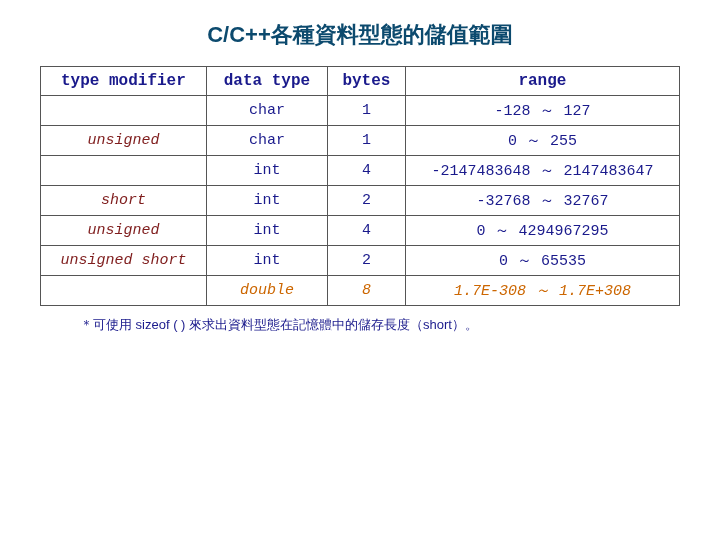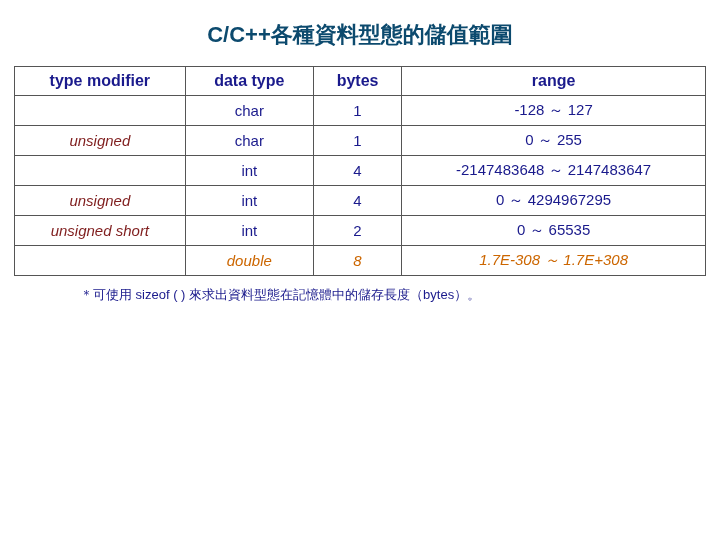--- a/index.html
+++ b/index.html
@@ -14,22 +14,23 @@
       padding: 20px 40px;
     }
     h1 {
       font-size: 22px;
       color: #0c4a6e;
       margin-bottom: 16px;
       font-weight: bold;
     }
     table {
       border-collapse: collapse;
-      width: 692px;
+      width: 640px;
       font-size: 15px;
+      font-family: Liberation Mono, monospace;
     }
     th, td {
       border: 1px solid #555;
       padding: 5px 10px;
       text-align: center;
     }
     thead th {
       background: #fff;
       color: #1a1a8c;
       font-weight: bold;
@@ -91,20 +92,26 @@
         <td class="bytes">1</td>
         <td class="range">0 ～ 255</td>
       </tr>
       <tr>
         <td class="type-modifier"></td>
         <td class="data-type">int</td>
         <td class="bytes">4</td>
         <td class="range">-2147483648 ～ 2147483647</td>
       </tr>
       <tr>
+        <td class="type-modifier">short</td>
+        <td class="data-type">int</td>
+        <td class="bytes">2</td>
+        <td class="range">-32768 ～ 32767</td>
+      </tr>
+      <tr>
         <td class="type-modifier">unsigned</td>
         <td class="data-type">int</td>
         <td class="bytes">4</td>
         <td class="range">0 ～ 4294967295</td>
       </tr>
       <tr>
         <td class="type-modifier">unsigned short</td>
         <td class="data-type">int</td>
         <td class="bytes">2</td>
         <td class="range">0 ～ 65535</td>
@@ -112,14 +119,14 @@
       <tr>
         <td class="type-modifier"></td>
         <td class="float-row">double</td>
         <td class="float-row">8</td>
         <td class="float-row">1.7E-308 ～ 1.7E+308</td>
       </tr>
     </tbody>
 </table>
 
 <div class="footer">
-  <span>＊可使用 sizeof ( ) 來求出資料型態在記憶體中的儲存長度（bytes）。</span>
+  <span>＊可使用 sizeof ( ) 來求出資料型態在記憶體中的儲存長度（short）。</span>
 </div>
 
 </body></html>

